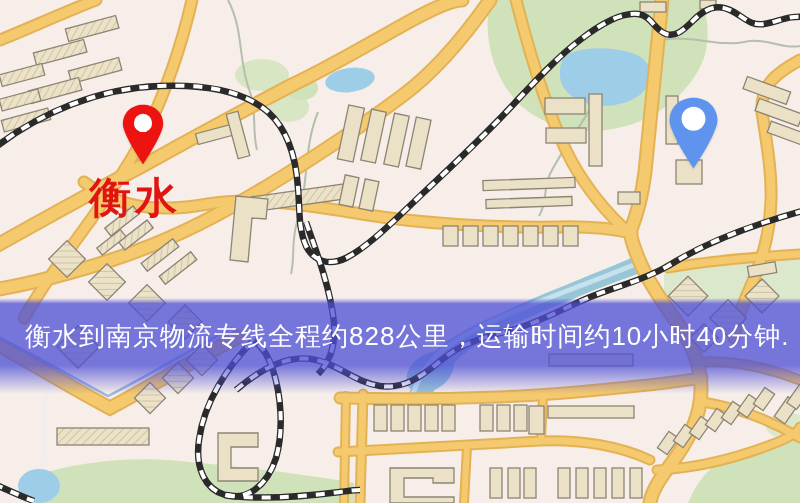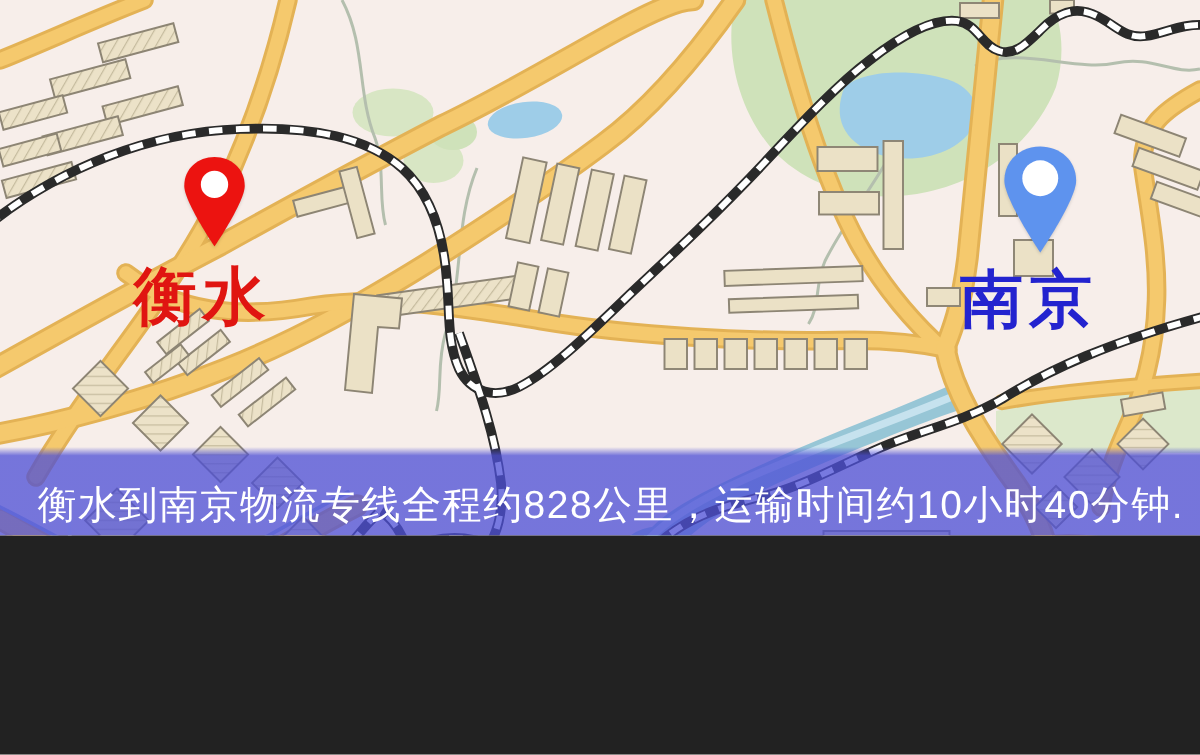--- a/index.html
+++ b/index.html
@@ -1,17 +1,17 @@
 <!DOCTYPE html>
 <html><head>
 <meta charset="utf-8">
 <style>
   html,body{margin:0;padding:0;background:#222;}
   .stage{
-    position:relative;width:800px;height:357px;overflow:hidden;
+    position:relative;width:800px;height:503px;overflow:hidden;
     font-family:"Liberation Sans","DejaVu Sans",sans-serif;
     background:#f7eeea;
   }
   .map-art{position:absolute;left:0;top:0;width:800px;height:503px;display:block;}
   .pin{position:absolute;filter:drop-shadow(0 1px 1px rgba(0,0,0,.15));}
   .pin-hengshui{left:119px;top:99px;width:48px;height:70px;}
   .pin-nanjing{left:665px;top:95px;width:57px;height:75px;}
   .city-label{
     position:absolute;font-weight:700;font-size:42px;line-height:1;
     letter-spacing:4px;white-space:nowrap;user-select:none;
@@ -239,19 +239,18 @@
     <path fill="#ec1310" d="M50,128 C50,128 8,66 8,44 C8,20 27,4 50,4 C73,4 92,20 92,44 C92,66 50,128 50,128 Z"></path>
     <circle cx="50" cy="42" r="19" fill="#ffffff"></circle>
   </svg>
 
   <svg class="pin pin-nanjing" viewBox="0 0 100 130" xmlns="http://www.w3.org/2000/svg">
     <path fill="#5e93ee" d="M50,128 C50,128 8,66 8,44 C8,20 27,4 50,4 C73,4 92,20 92,44 C92,66 50,128 50,128 Z"></path>
     <circle cx="50" cy="41" r="21" fill="#ffffff"></circle>
   </svg>
 
   <div class="city-label label-hengshui">衡水</div>
-  <div class="city-label label-nanjing">南京</div>
 
   <div class="caption-bar">
     <div class="caption-text">衡水到南京物流专线全程约828公里，运输时间约10小时40分钟.</div>
   </div>
 
 </div>
 
 </body></html>

